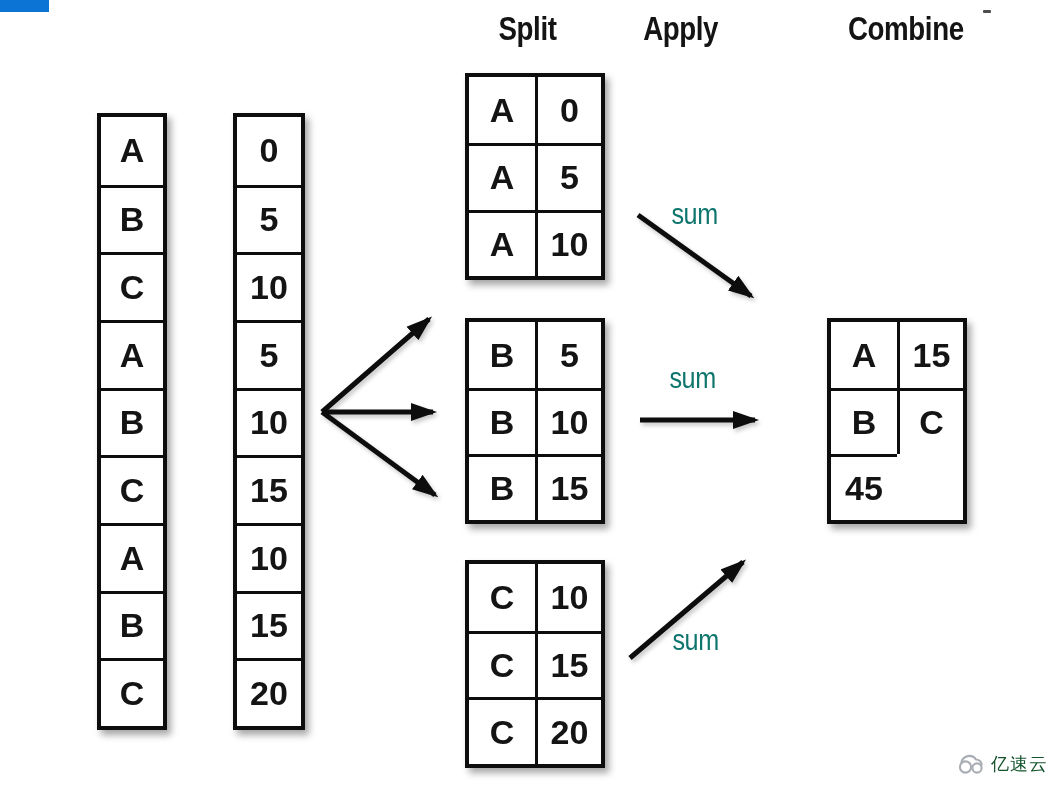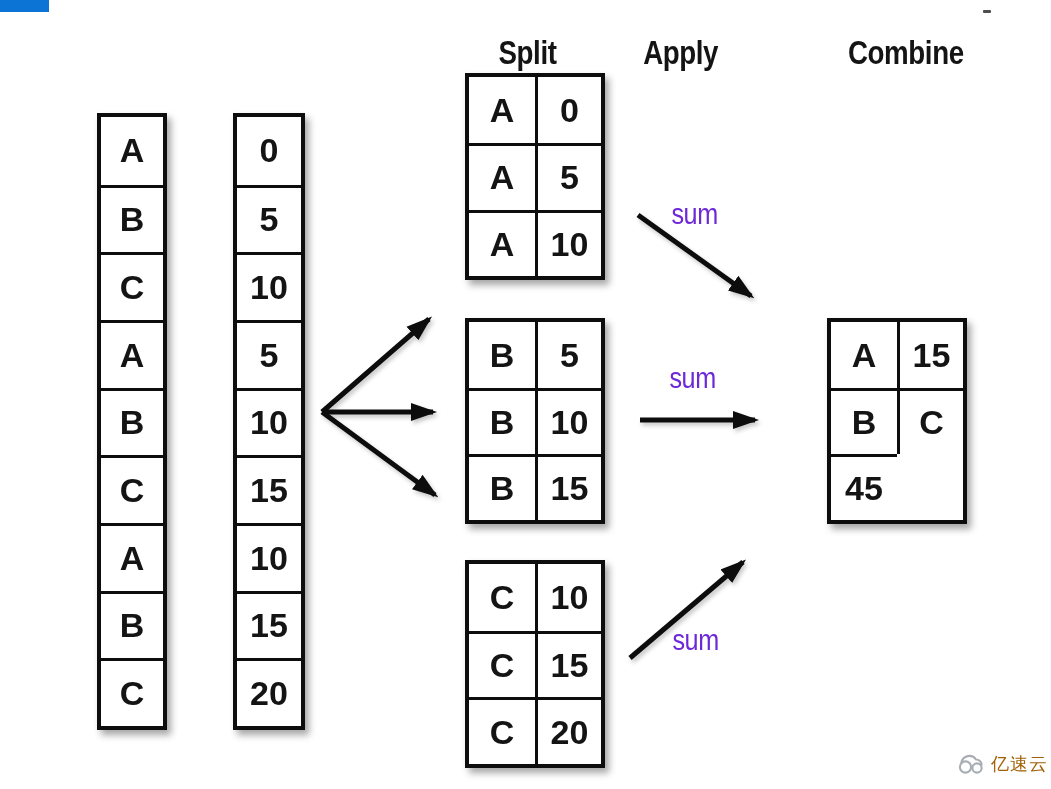--- a/index.html
+++ b/index.html
@@ -9,42 +9,42 @@
     font-family:"Liberation Sans", sans-serif;
     color:#141414;
   }
   
   .blue-strip { position:absolute; left:0; top:0; width:49px; height:12px; }
   .dash-artifact { position:absolute; left:983px; top:10px; width:8px; height:3px;
     background:#2e2e2e; opacity:.85; border-radius:1px; }
 
   
   .hdr { position:absolute; width:170px; text-align:center;
-    font-weight:bold; font-size:33px; line-height:1.05;margin-top:24px; }
+    font-weight:bold; font-size:33px; line-height:1.05; }
   .cond { display:inline-block; transform:scaleX(0.84); letter-spacing:-0.5px; white-space:nowrap; }
 
   
   .tbl { position:absolute; box-sizing:border-box; background:#ffffff;
     border:4px solid #0d0d0d; display:grid;
     box-shadow:4px 5px 7px rgba(0,0,0,0.35); }
   .tbl .cell { display:flex; align-items:center; justify-content:center;
     font-weight:bold; font-size:34px; box-sizing:border-box; }
   .one-col { grid-template-columns:1fr; }
   .one-col .cell:nth-child(n+2) { border-top:3px solid #0d0d0d; }
   .two-col { grid-template-columns:1fr 1fr; }
   .two-col .cell:nth-child(2n) { border-left:3px solid #0d0d0d; }
   .two-col .cell:nth-child(n+3) { border-top:3px solid #0d0d0d; }
 
   
   .arrows { position:absolute; left:0; top:0; width:1051px; height:789px;
     pointer-events:none; filter:drop-shadow(2px 3px 2px rgba(0,0,0,0.22)); }
 
   
   .sum-label { position:absolute; width:110px; text-align:center;
-    font-size:30px; font-weight:400; color:#6d28d9; }
+    font-size:30px; font-weight:400; color:#0f766e; }
 
   
   .watermark { position:absolute; left:956px; top:751px; display:flex;
     align-items:center; gap:3px; }
   .watermark .wm-text { font-size:18px; letter-spacing:1px;
     font-family:"DejaVu Sans", sans-serif; }
 </style>
 </head>
 <body>
 
@@ -149,16 +149,16 @@
   </div>
 
   <div class="watermark">
     <svg width="32" height="26" viewBox="0 0 32 26">
       <g stroke="#a9aeb5" stroke-width="2.1" fill="none" stroke-linecap="round">
         <circle cx="9.5" cy="16" r="5.6"></circle>
         <circle cx="21" cy="17" r="4.6"></circle>
         <path d="M 5.5 11.5 A 8 8 0 0 1 20 8.5 A 5.5 5.5 0 0 1 25.6 13.8"></path>
       </g>
     </svg>
-    <span class="wm-text" style="color:#a16207">亿速云</span>
+    <span class="wm-text" style="color:#14532d">亿速云</span>
   </div>
 
 </div>
 
 </body></html>

